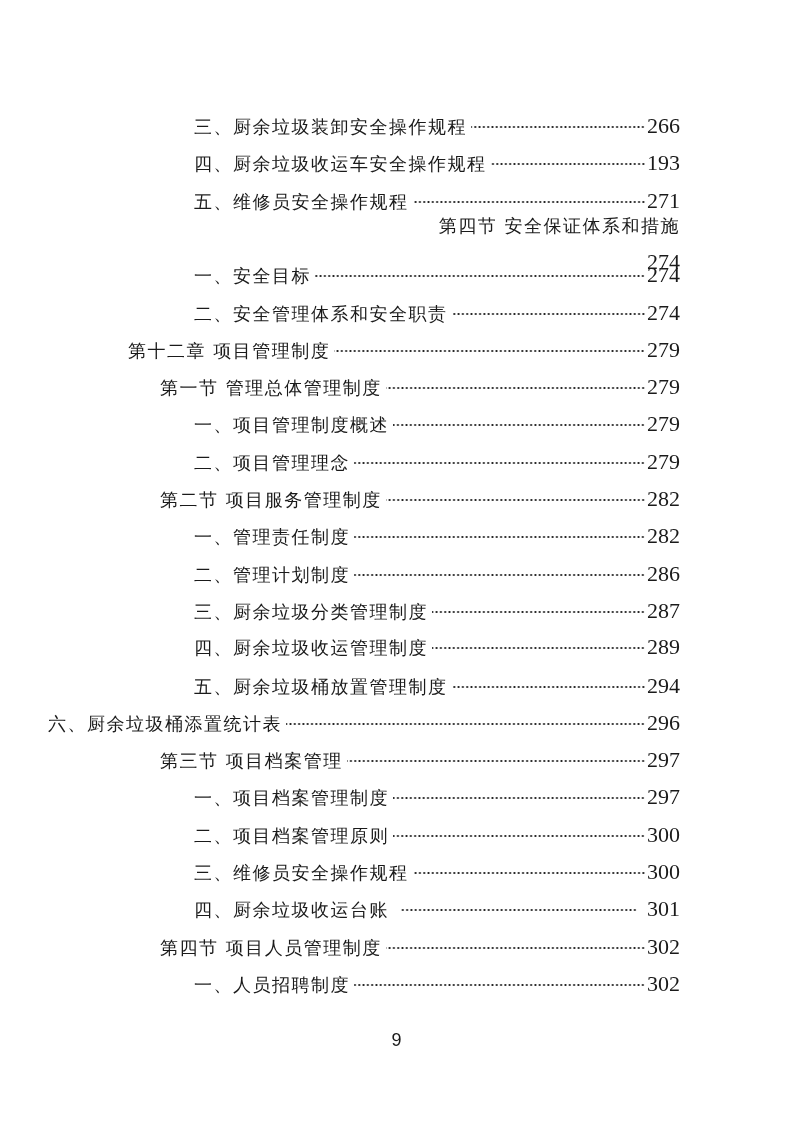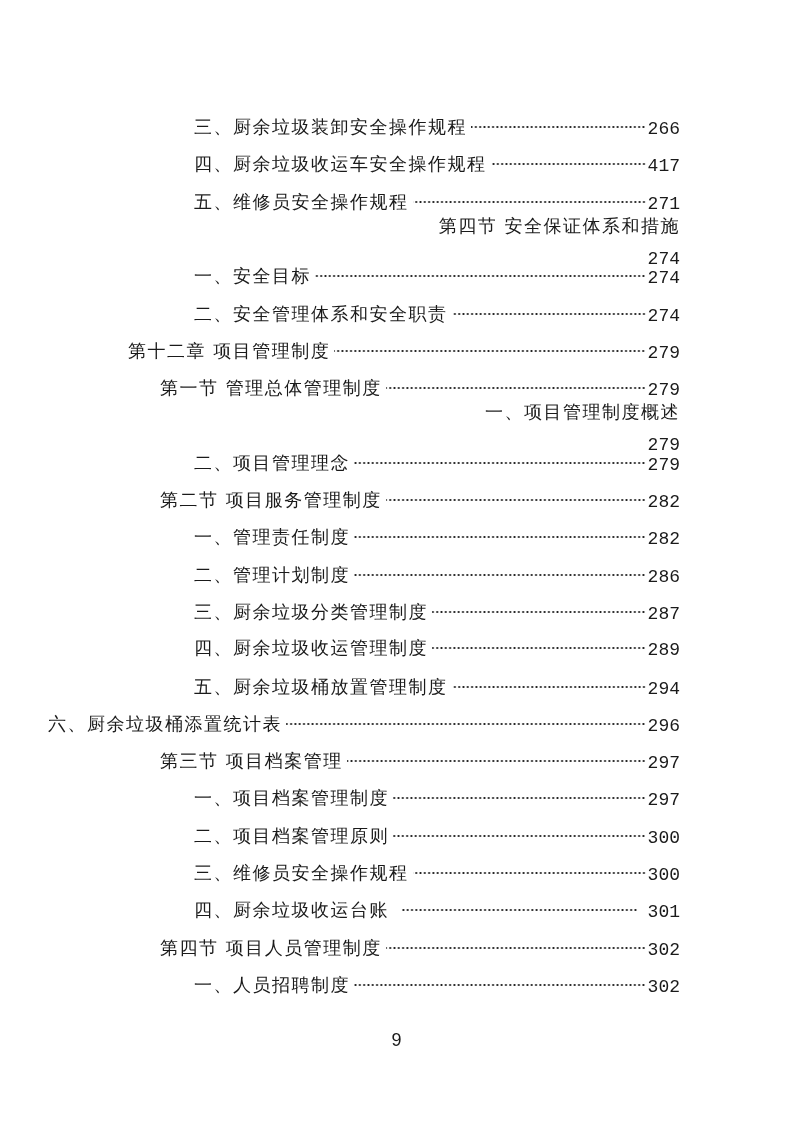--- a/index.html
+++ b/index.html
@@ -9,37 +9,37 @@
     .toc-row { position: absolute; left: 0; height: 37px; display: flex; align-items: flex-end;
                width: 672px; box-sizing: border-box; margin-left: 8px; }
     .toc-row.lvl1 { padding-left: 120px; }
     .toc-row.lvl2 { padding-left: 152px; }
     .toc-row.lvl3 { padding-left: 186px; }
     .toc-title { font-size: 18px; letter-spacing: 1.5px; white-space: nowrap; flex: 0 0 auto; }
     .toc-leader { flex: 1 1 auto; margin: 0 2px 0 4px; height: 2px; align-self: flex-end;
                   margin-bottom: 11px;
                   background-image: radial-gradient(circle, #222 0.9px, transparent 1.1px);
                   background-size: 4.3px 2px; background-repeat: repeat-x; background-position: right center; }
-    .toc-page { font-family: Liberation Mono, monospace; font-size: 18px; flex: 0 0 auto; }
+    .toc-page { font-family: Liberation Serif, serif; font-size: 22px; flex: 0 0 auto; }
     #page-number { position: absolute; top: 1030px; left: 0; width: 793px; text-align: center;
                    font-family: "Liberation Sans", sans-serif; font-size: 18px; }
   </style>
 </head>
 <body>
 
 <div id="toc">
     <div class="toc-row lvl3" style="top: 0px;">
       <span class="toc-title">三、厨余垃圾装卸安全操作规程</span>
       <span class="toc-leader"></span>
       <span class="toc-page">266</span>
     </div>
     <div class="toc-row lvl3" style="top: 37.3px;">
       <span class="toc-title">四、厨余垃圾收运车安全操作规程</span>
       <span class="toc-leader"></span>
-      <span class="toc-page">417</span>
+      <span class="toc-page">193</span>
     </div>
     <div class="toc-row lvl3" style="top: 74.6px;">
       <span class="toc-title">五、维修员安全操作规程</span>
       <span class="toc-leader"></span>
       <span class="toc-page">271</span>
     </div>
     <div class="toc-row lvl2" style="top: 111.9px; flex-direction: column;">
       <span class="toc-title">第四节  安全保证体系和措施</span>
       <span class="toc-leader"></span>
       <span class="toc-page">274</span>
@@ -57,21 +57,21 @@
     <div class="toc-row lvl1" style="top: 223.8px;">
       <span class="toc-title">第十二章  项目管理制度</span>
       <span class="toc-leader"></span>
       <span class="toc-page">279</span>
     </div>
     <div class="toc-row lvl2" style="top: 261.1px;">
       <span class="toc-title">第一节  管理总体管理制度</span>
       <span class="toc-leader"></span>
       <span class="toc-page">279</span>
     </div>
-    <div class="toc-row lvl3" style="top: 298.4px; flex-direction: column;">
+    <div class="toc-row lvl3" style="top: 298.4px;">
       <span class="toc-title">一、项目管理制度概述</span>
       <span class="toc-leader"></span>
       <span class="toc-page">279</span>
     </div>
     <div class="toc-row lvl3" style="top: 335.7px;">
       <span class="toc-title">二、项目管理理念</span>
       <span class="toc-leader"></span>
       <span class="toc-page">279</span>
     </div>
     <div class="toc-row lvl2" style="top: 373px;">

